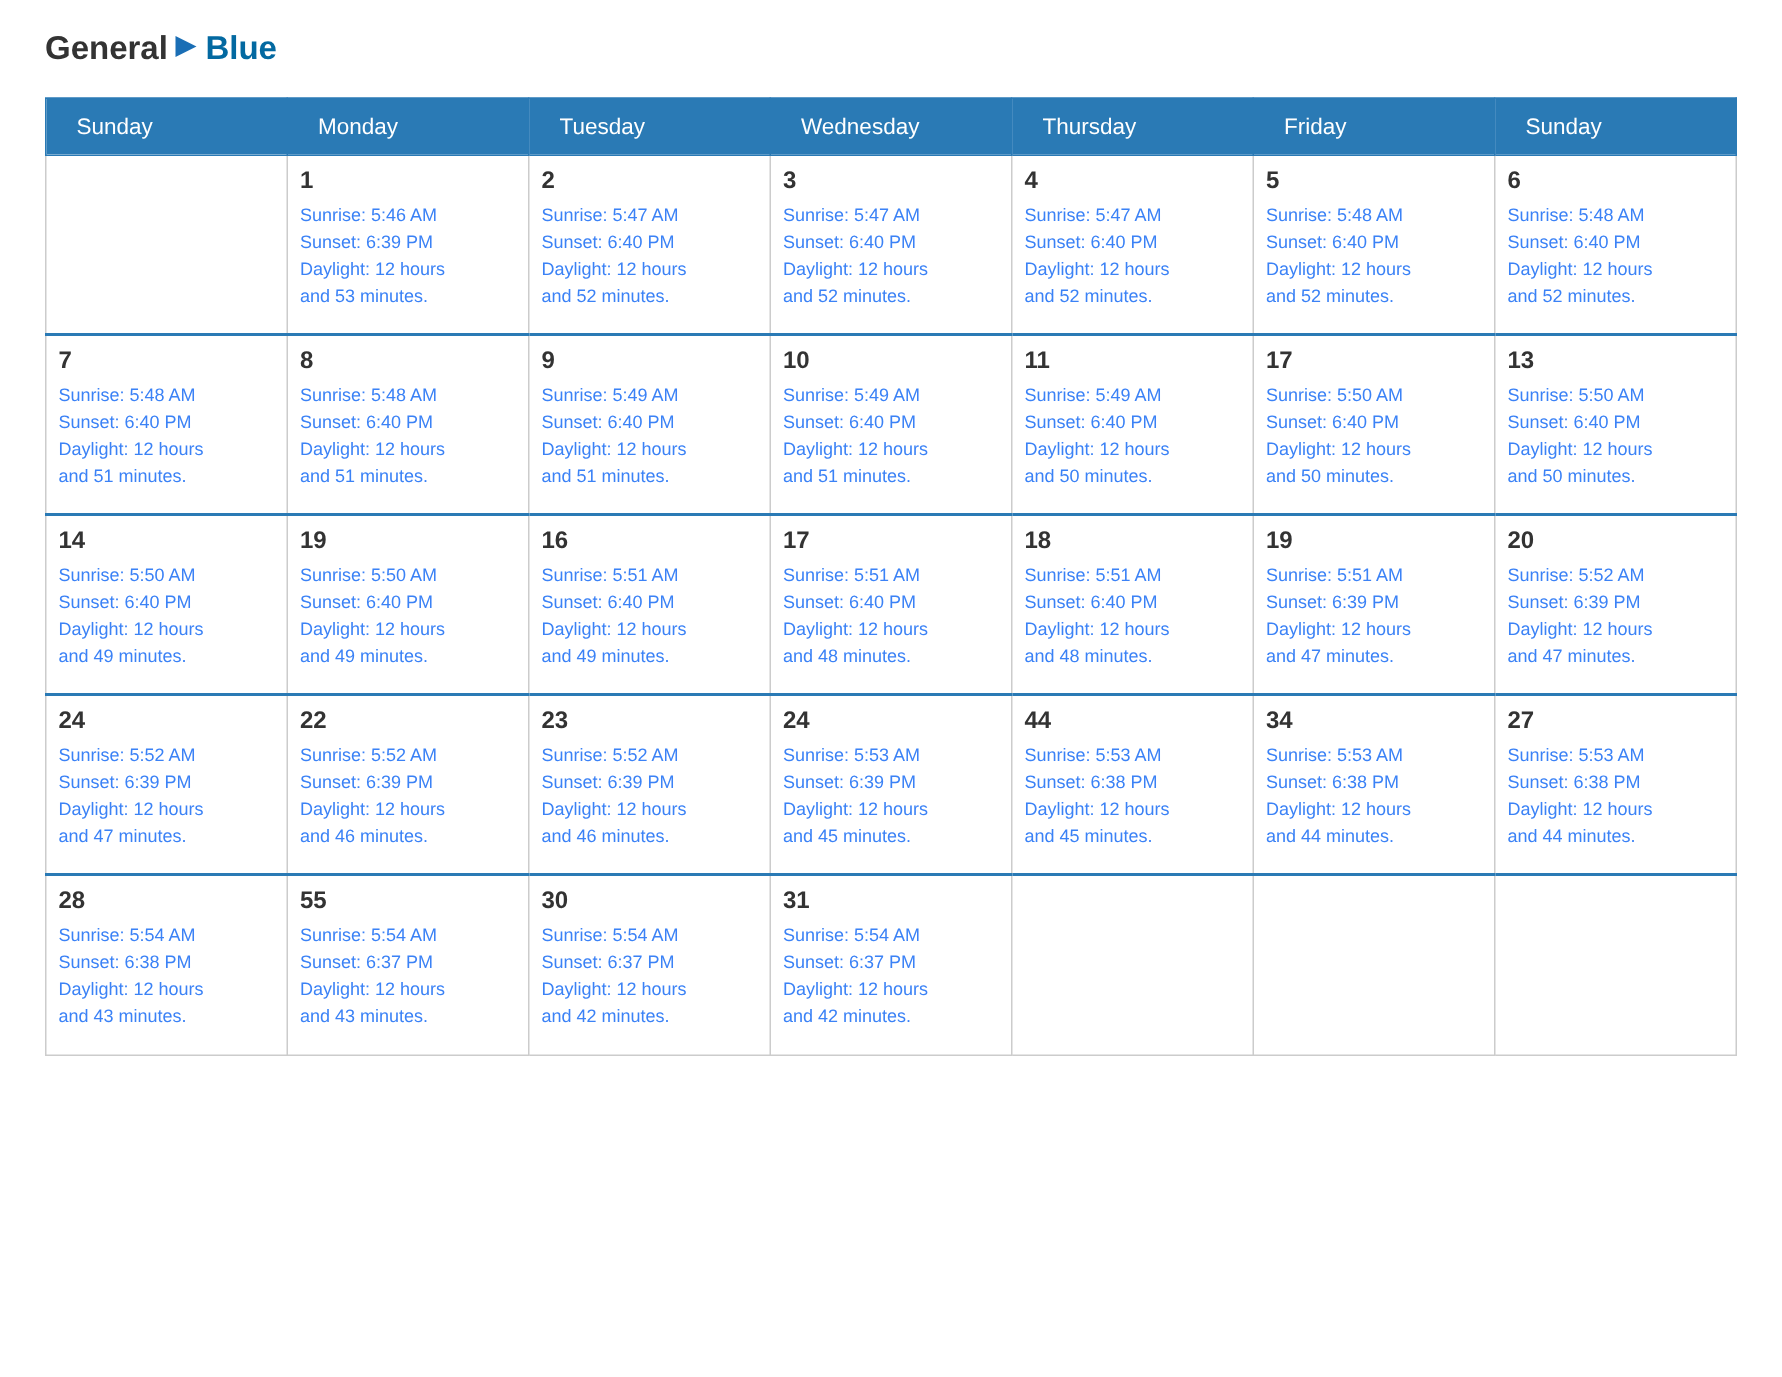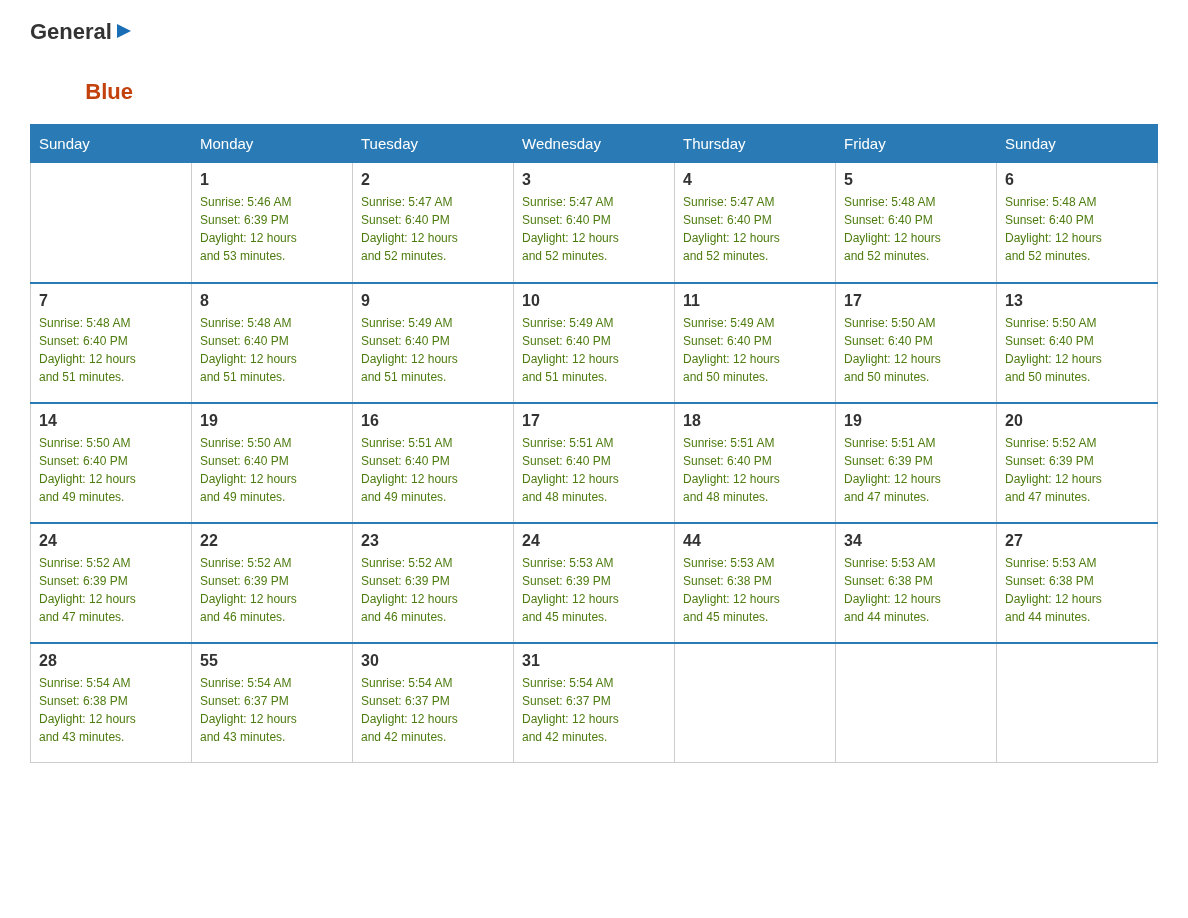--- a/index.html
+++ b/index.html
@@ -20,21 +20,21 @@
       display: flex;
       align-items: center;
       gap: 0;
     }
     .logo-text {
       font-size: 22px;
       font-weight: bold;
       color: #333;
     }
     .logo-blue {
-      color: #c2410c;
+      color: #0369a1;
       font-size: 22px;
       font-weight: bold;
       margin-left: 4px;
     }
     .title-block {
       text-align: right;
     }
     .month-year {
       font-size: 48px;
       font-weight: normal;
@@ -47,21 +47,21 @@
     }
     table {
       width: 100%;
       border-collapse: collapse;
     }
     th {
       background-color: #2a7ab5;
       color: #fff;
       font-size: 15px;
       font-weight: normal;
-      padding: 10px 8px;
+      padding: 10px 20px;
       text-align: left;
       border: 1px solid #2a7ab5;
     }
     td {
       border: 1px solid #ccc;
       vertical-align: top;
       padding: 8px;
       width: calc(100% / 7);
       font-size: 12.5px;
       color: #333;
@@ -69,35 +69,35 @@
     }
     .day-num {
       font-size: 16px;
       font-weight: bold;
       display: block;
       margin-bottom: 4px;
     }
     .day-info {
       font-size: 12px;
       line-height: 1.5;
-      color: #4d7c0f;
+      color: #3b82f6;
     }
     tr:not(:first-child) td {
       border-top: 2px solid #2a7ab5;
     }
     td.empty {
       background: #fff;
     }
   </style>
 </head>
 <body>
 
 <div class="header">
   <div class="logo">
-    <div style="display:flex; flex-direction:column; line-height:1.1;gap:36px;">
+    <div style="display:flex; flex-direction:row; line-height:1.1;">
       <div style="display:flex; align-items:center;">
         <span class="logo-text">General</span>
         <div style="display:inline-block; margin-left:3px; margin-top:2px;">
           <svg width="18" height="18" viewBox="0 0 18 18">
             <polygon points="2,2 16,9 2,16" fill="#1a6eb5"></polygon>
           </svg>
         </div>
       </div>
       <div style="display:flex; justify-content:flex-end;">
         <span class="logo-blue">Blue</span>

